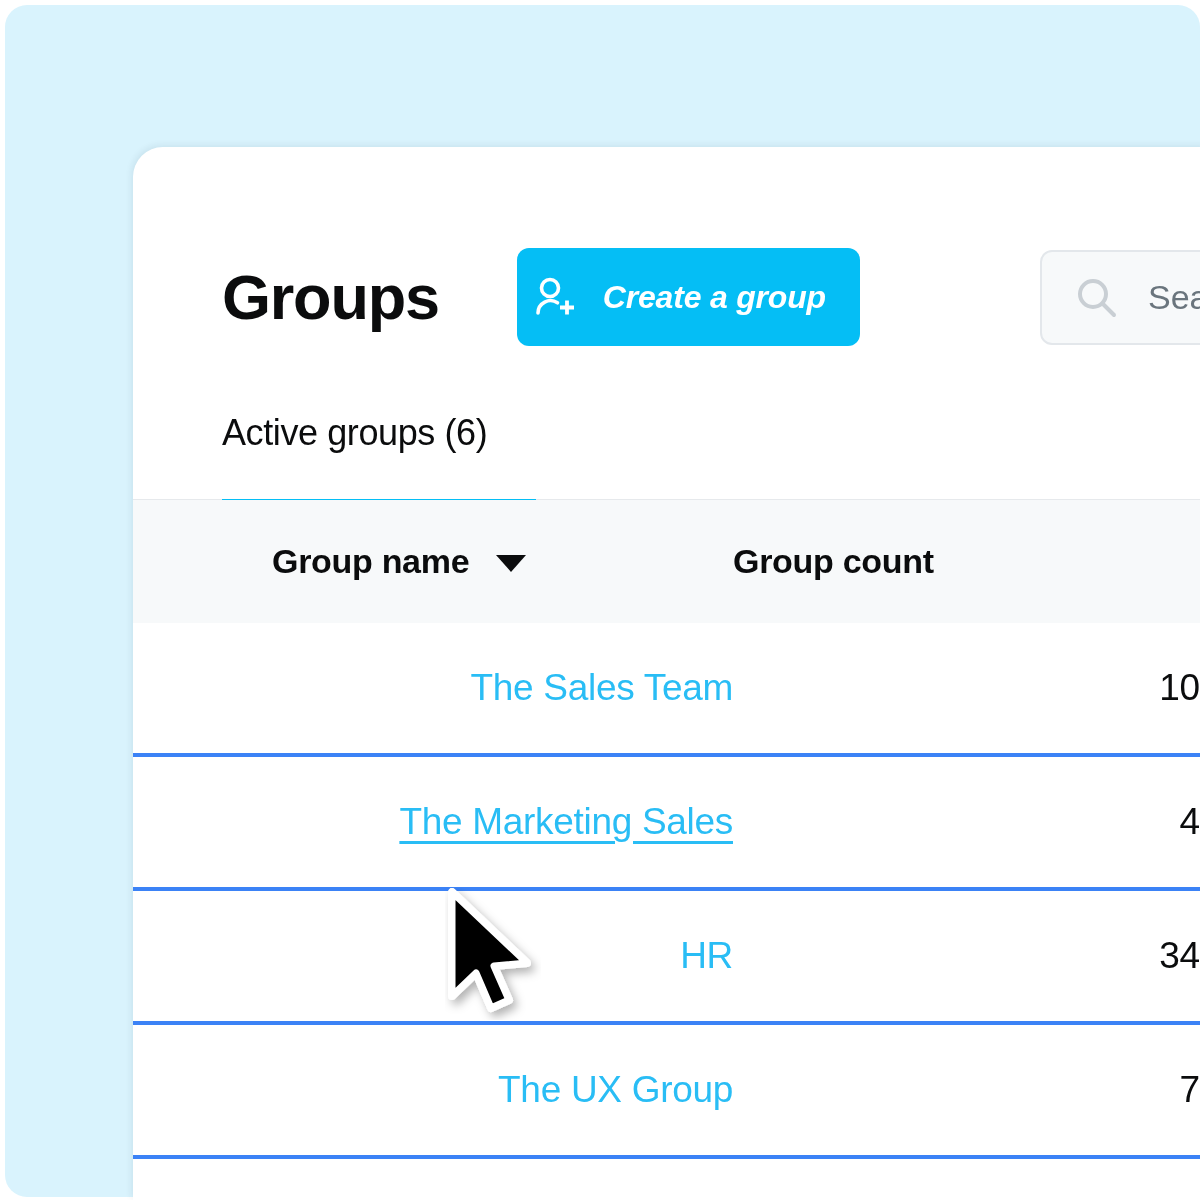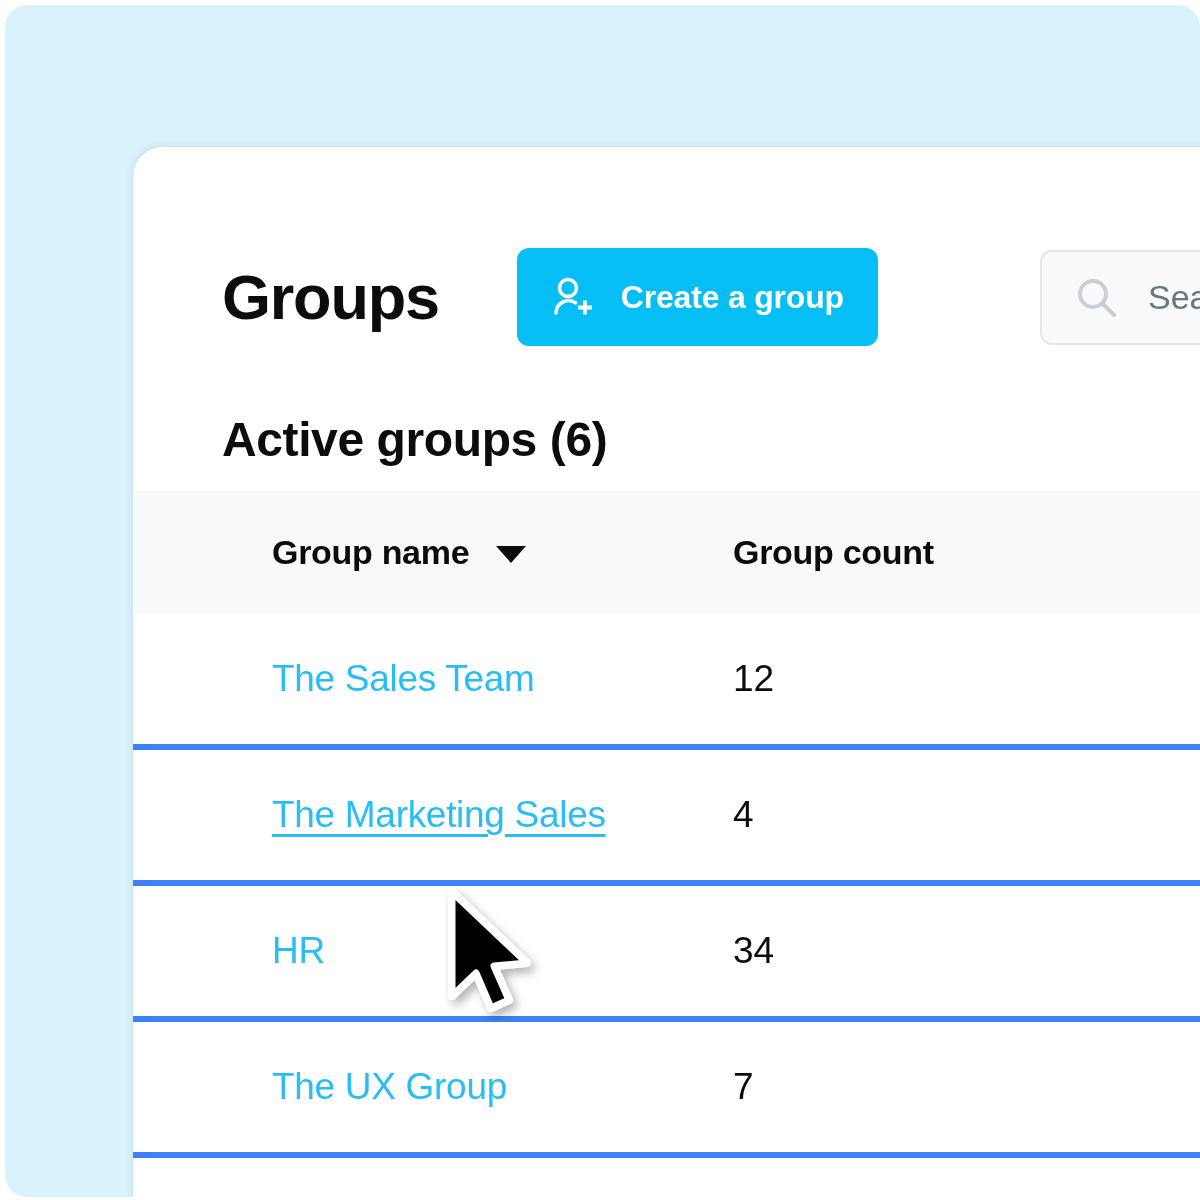--- a/index.html
+++ b/index.html
@@ -68,23 +68,24 @@
   #create-group-button {
     margin-left: 78px;
     height: 98px;
     background: #05BEF5;
     border: none;
     border-radius: 12px;
     color: #ffffff;
     display: flex;
     align-items: center;
     gap: 24px;
-    padding: 0 34px 0 32px;
+    padding: 0 34px 0 14px;
     cursor: pointer;
     white-space: nowrap;
+    font-style: italic;
   }
   #create-group-button .btn-label {
     font-size: 32px;
     font-weight: 700;
     letter-spacing: -0.2px;
     color: #ffffff;
   }
   .person-add-icon { display: block; }
 
   
@@ -118,22 +119,22 @@
 
   
   #tabs {
     position: absolute;
     left: 89px;       
     top: 265px;       
     width: 978px;
   }
   #tab-active-groups {
     display: inline-block;
-    font-size: 48px;
-    font-weight: 700;
+    font-size: 36px;
+    font-weight: 400;
     letter-spacing: -0.4px;
     color: #0b0c0d;
     padding-bottom: 30px;
     cursor: pointer;
     white-space: nowrap;
     text-align: center;
   }
   #tab-underline-track {
     position: absolute;
     left: 0;
@@ -148,35 +149,36 @@
     top: 352px;
     width: 314px;    
     height: 6px;
     background: #05BEF5;
   }
 
   
   #groups-table {
     position: absolute;
     left: 0;
-    top: 344px;      
+    top: 353px;      
     width: 1067px;
   }
   .t-head {
     background: #F7F9FA;
     height: 123px;
     display: flex;
     align-items: center;
   }
   .t-row {
     height: 130px;
     display: flex;
     align-items: center;
-    border-bottom: 6px solid #3b82f6;
+    border-bottom: 4px solid #3b82f6;
     background: #ffffff;
+    text-align: right;
   }
   .c-name  { width: 600px; padding-left: 139px; box-sizing: border-box; }
   .c-count { flex: 1; padding-left: 0px; }
 
   .th-text {
     font-size: 34px;
     font-weight: 700;
     letter-spacing: -0.3px;
     color: #0b0c0d;
     display: inline-block;
@@ -269,21 +271,21 @@
         <div class="c-count">
           <span class="th-text">Group count</span>
         </div>
       </div>
 
       <div class="t-row">
         <div class="c-name">
           <a class="group-link">The Sales Team</a>
         </div>
         <div class="c-count">
-          <span class="count-text">12</span>
+          <span class="count-text">10</span>
         </div>
       </div>
 
       <div class="t-row">
         <div class="c-name">
           <a class="group-link hovered">The Marketing Sales</a>
         </div>
         <div class="c-count">
           <span class="count-text">4</span>
         </div>

